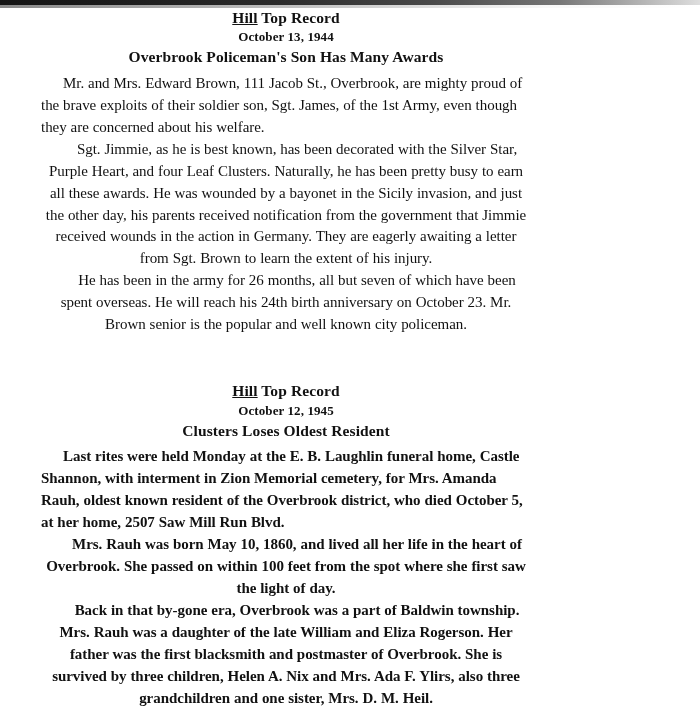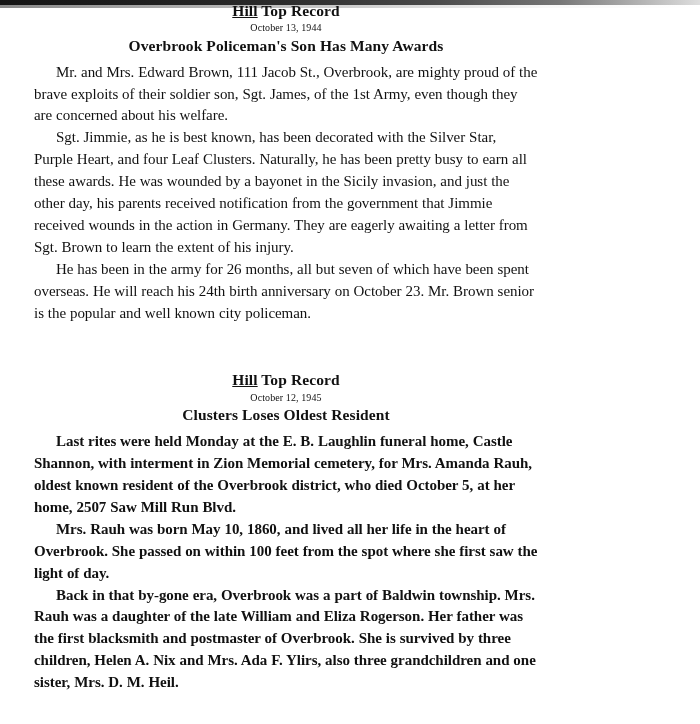--- a/index.html
+++ b/index.html
@@ -45,21 +45,21 @@
         rgba(200,200,200,0.12) 78%,
         rgba(255,255,255,0) 100%);
   }
 
   .page {
     position: absolute;
     top: 0;
     left: 0;
     width: 568px;
     height: 724px;
-    padding: 0;
+    padding: 7px;
     box-sizing: border-box;
   }
 
   .article {
     padding: 0 30px 0 34px;
   }
 
   .article-gap {
     height: 44px;
   }
@@ -75,41 +75,42 @@
     font-weight: bold;
     letter-spacing: 0.1px;
   }
   .masthead .underlined-word {
     text-decoration: underline;
     text-decoration-thickness: 1px;
     text-underline-offset: 1px;
   }
 
   .issue-date {
-    font-size: 10px;
-    font-weight: normal;
+    font-size: 13px;
+    font-weight: bold;
     letter-spacing: 0.1px;
   }
 
   .headline {
     font-size: 15.5px;
     font-weight: bold;
     letter-spacing: 0.1px;
   }
 
   .body-text {
     font-size: 15px;
     line-height: 1.465;
     text-align: left;
     margin: 0;
     letter-spacing: -0.04px;
     word-spacing: 0.2px;
   }
   .body-text + .body-text {
     margin-top: 0;
+    text-align: center;
   }
   .body-text .indent {
     display: inline-block;
     width: 22px;
   }
 
   .first-article-body {
     margin-top: 5px;
   }
   .second-article-body {

